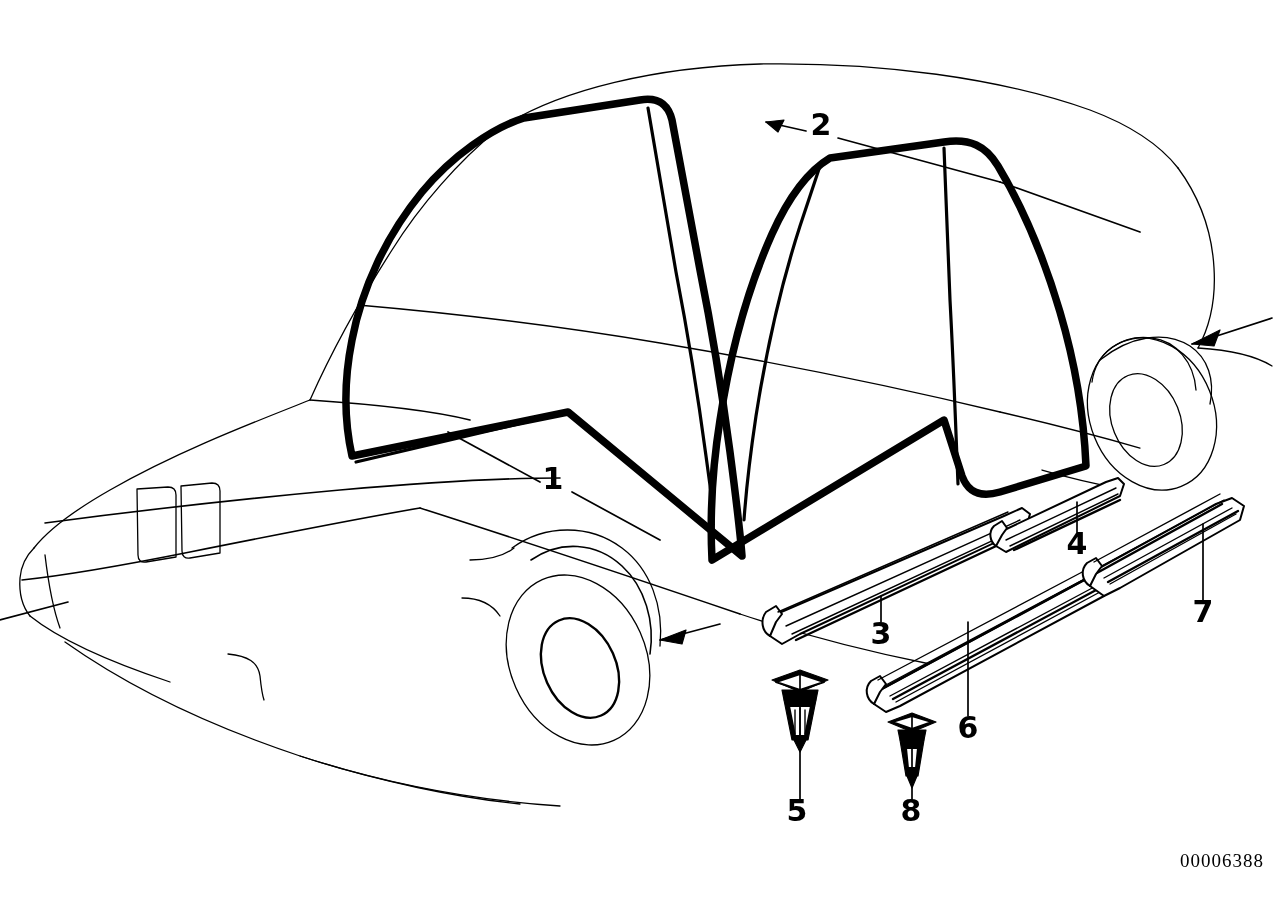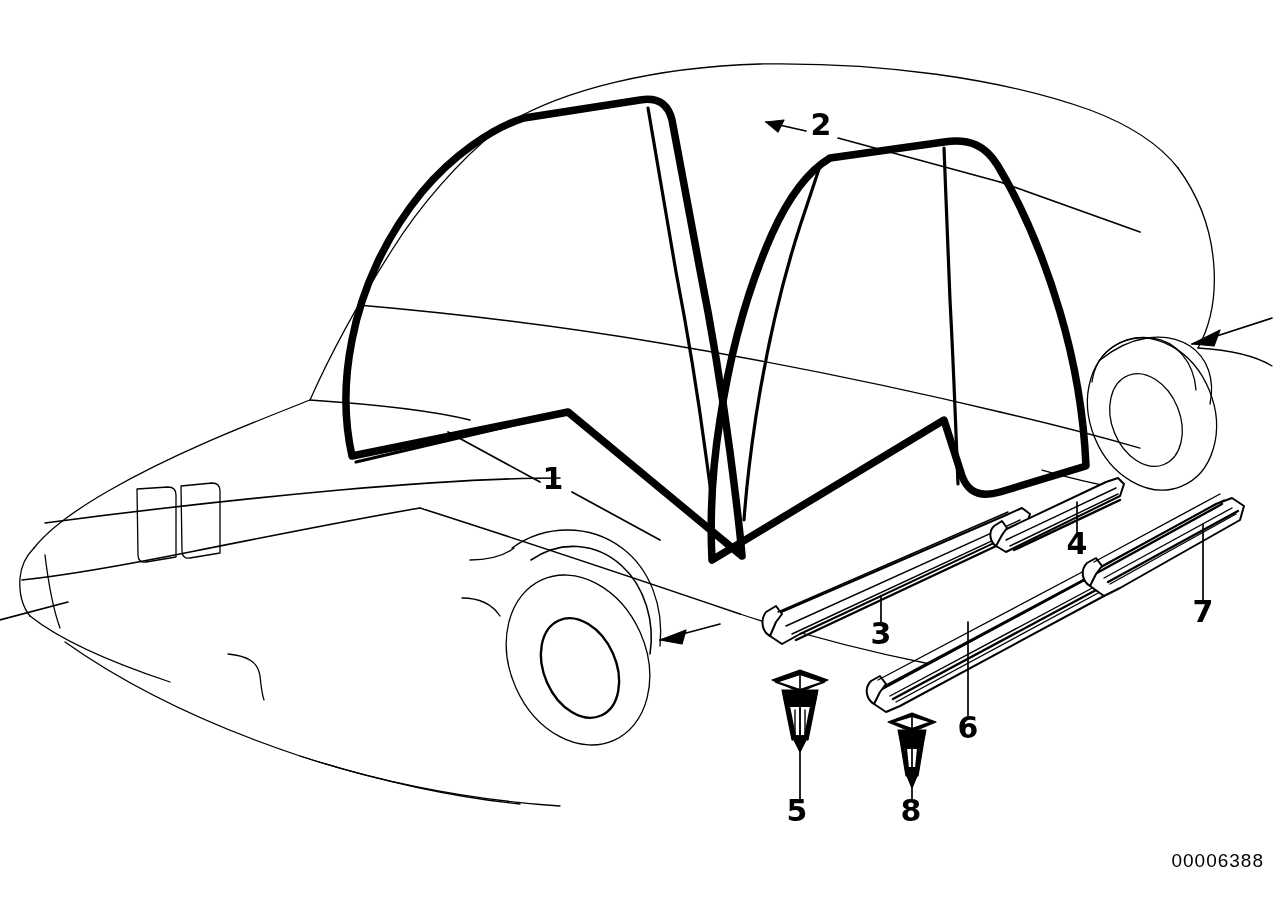--- a/index.html
+++ b/index.html
@@ -90,21 +90,21 @@
   .callout-text {
     font-family: "DejaVu Sans", sans-serif;
     font-size: 30px;
     font-weight: bold;
     fill: #000000;
   }
   .diagram-id {
     position: absolute;
     right: 24px;
     bottom: 38px;
-    font-family: Liberation Sans, sans-serif;
+    font-family: Liberation Serif, serif;
     font-size: 19px;
     letter-spacing: 1px;
     color: #000000;
     white-space: nowrap;
   }
 </style>
 </head>
 <body>
 
 <div id="diagram-root">

